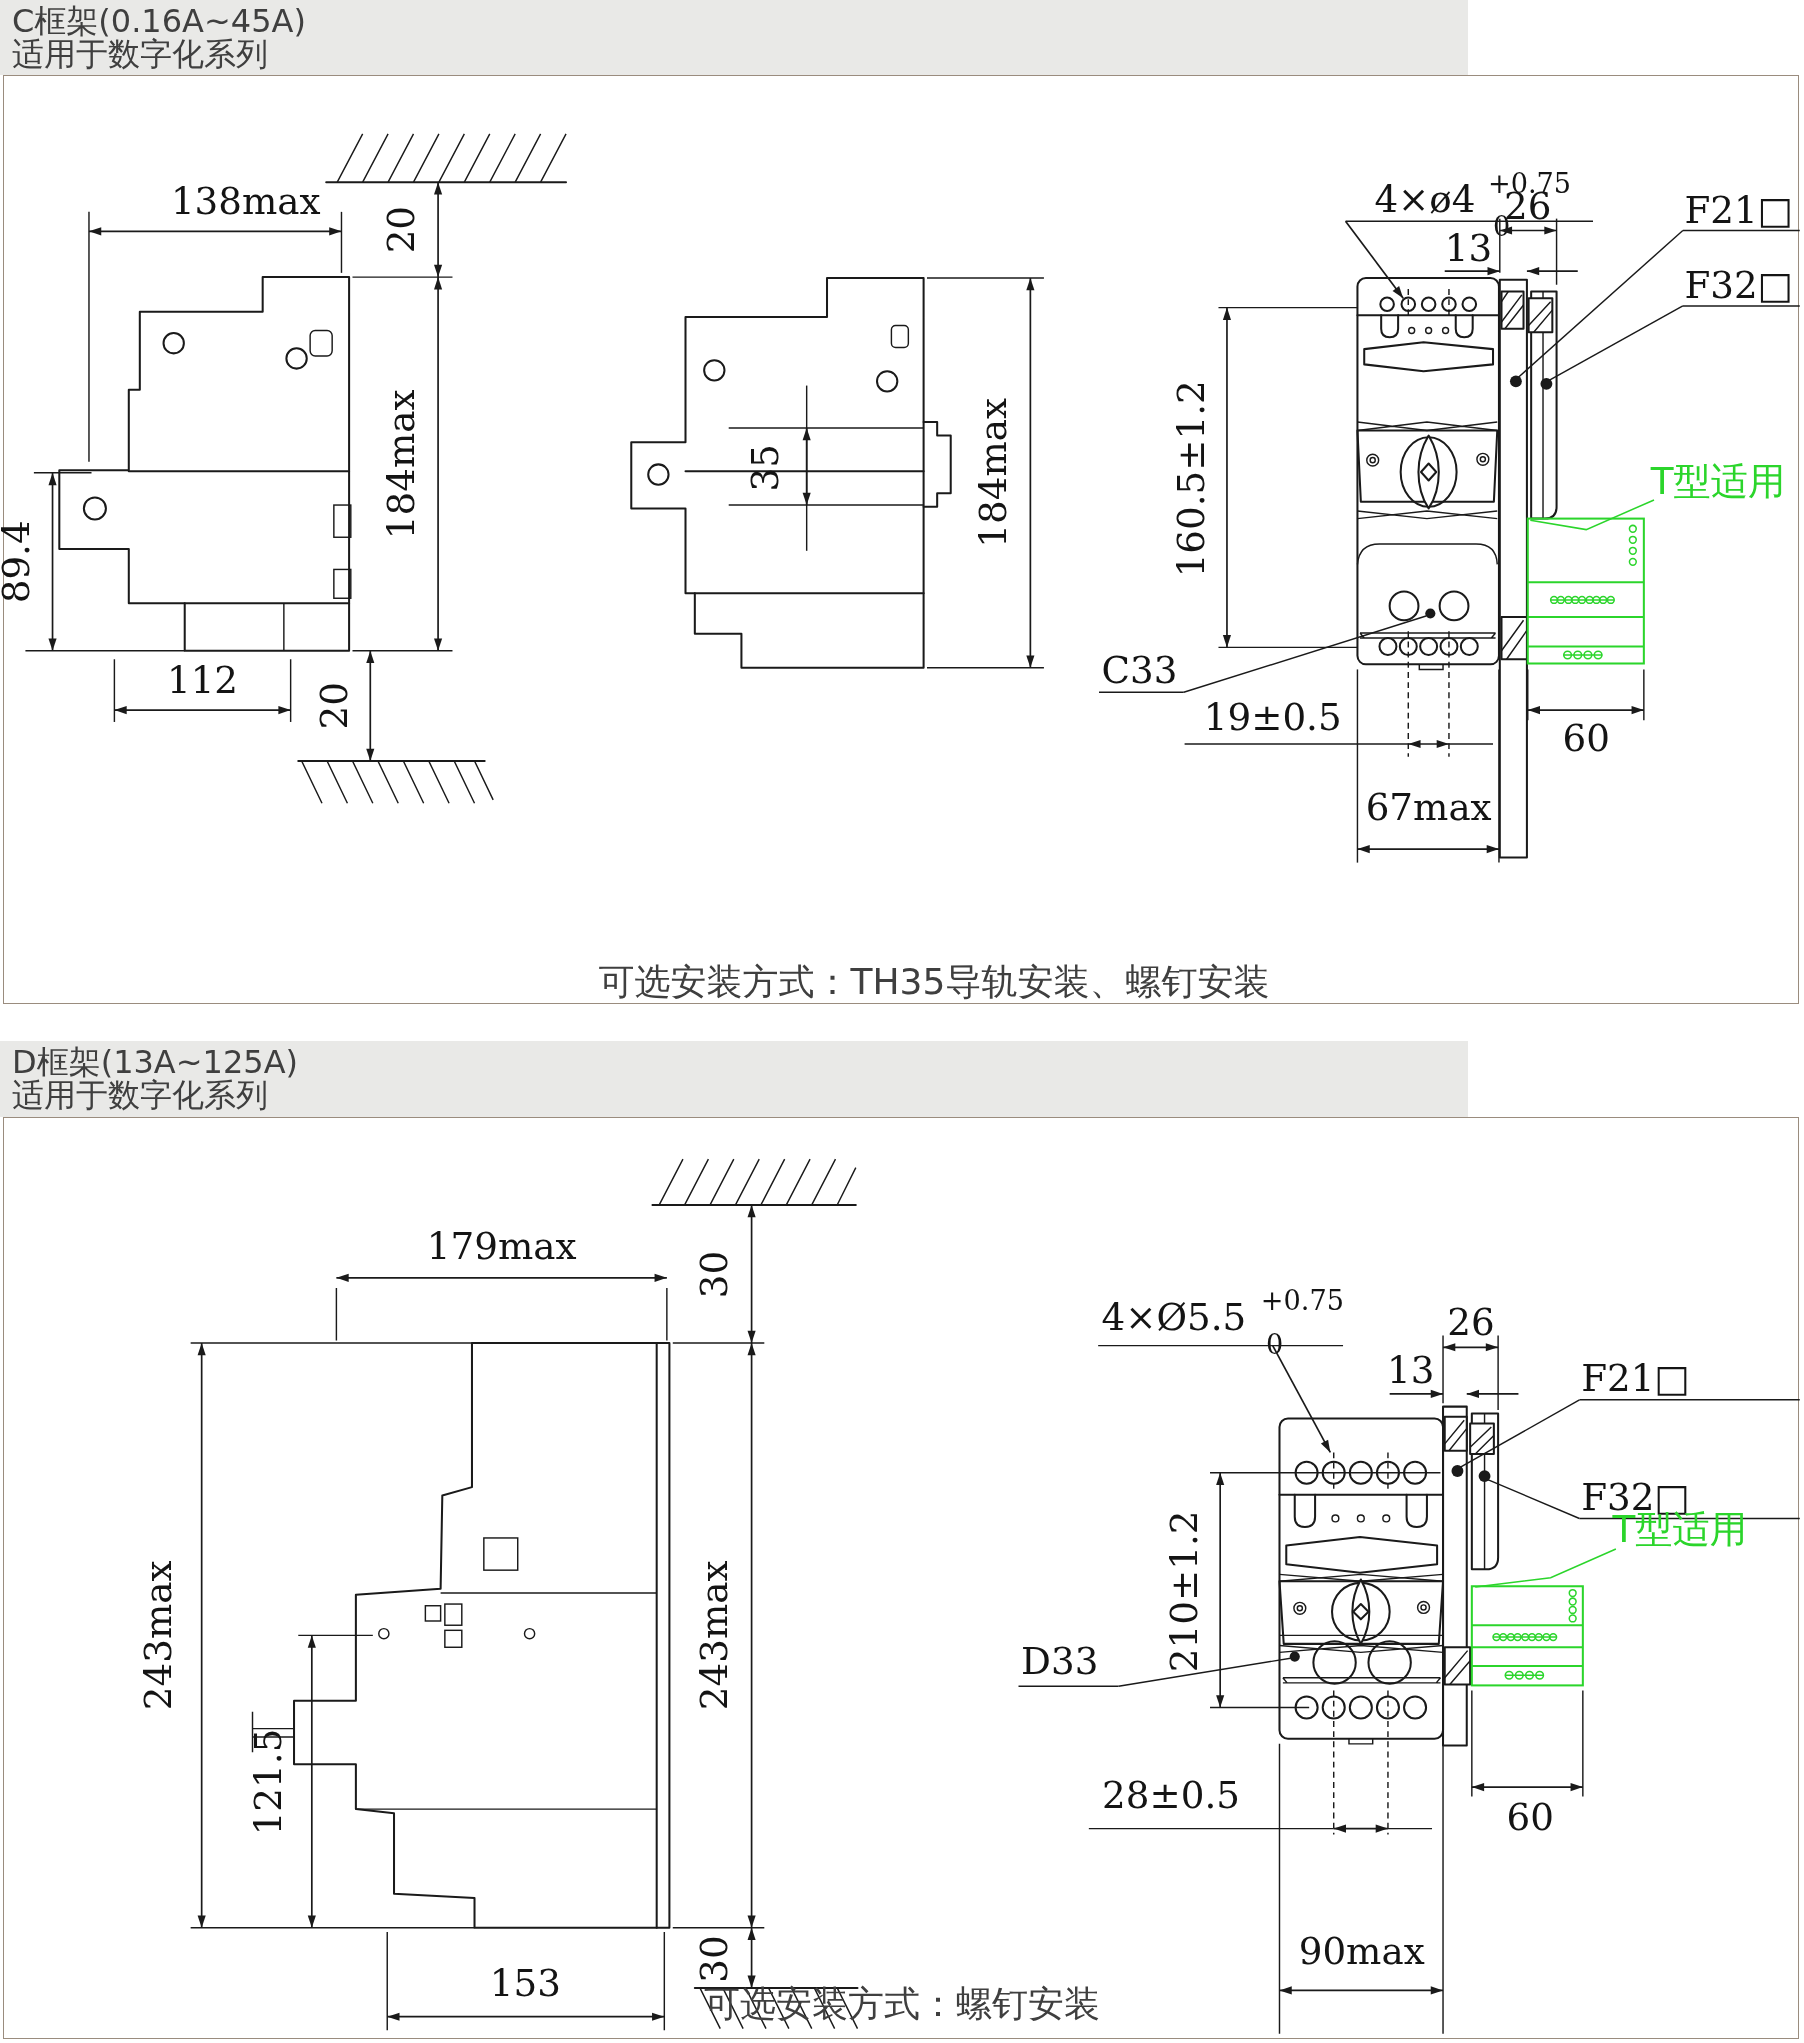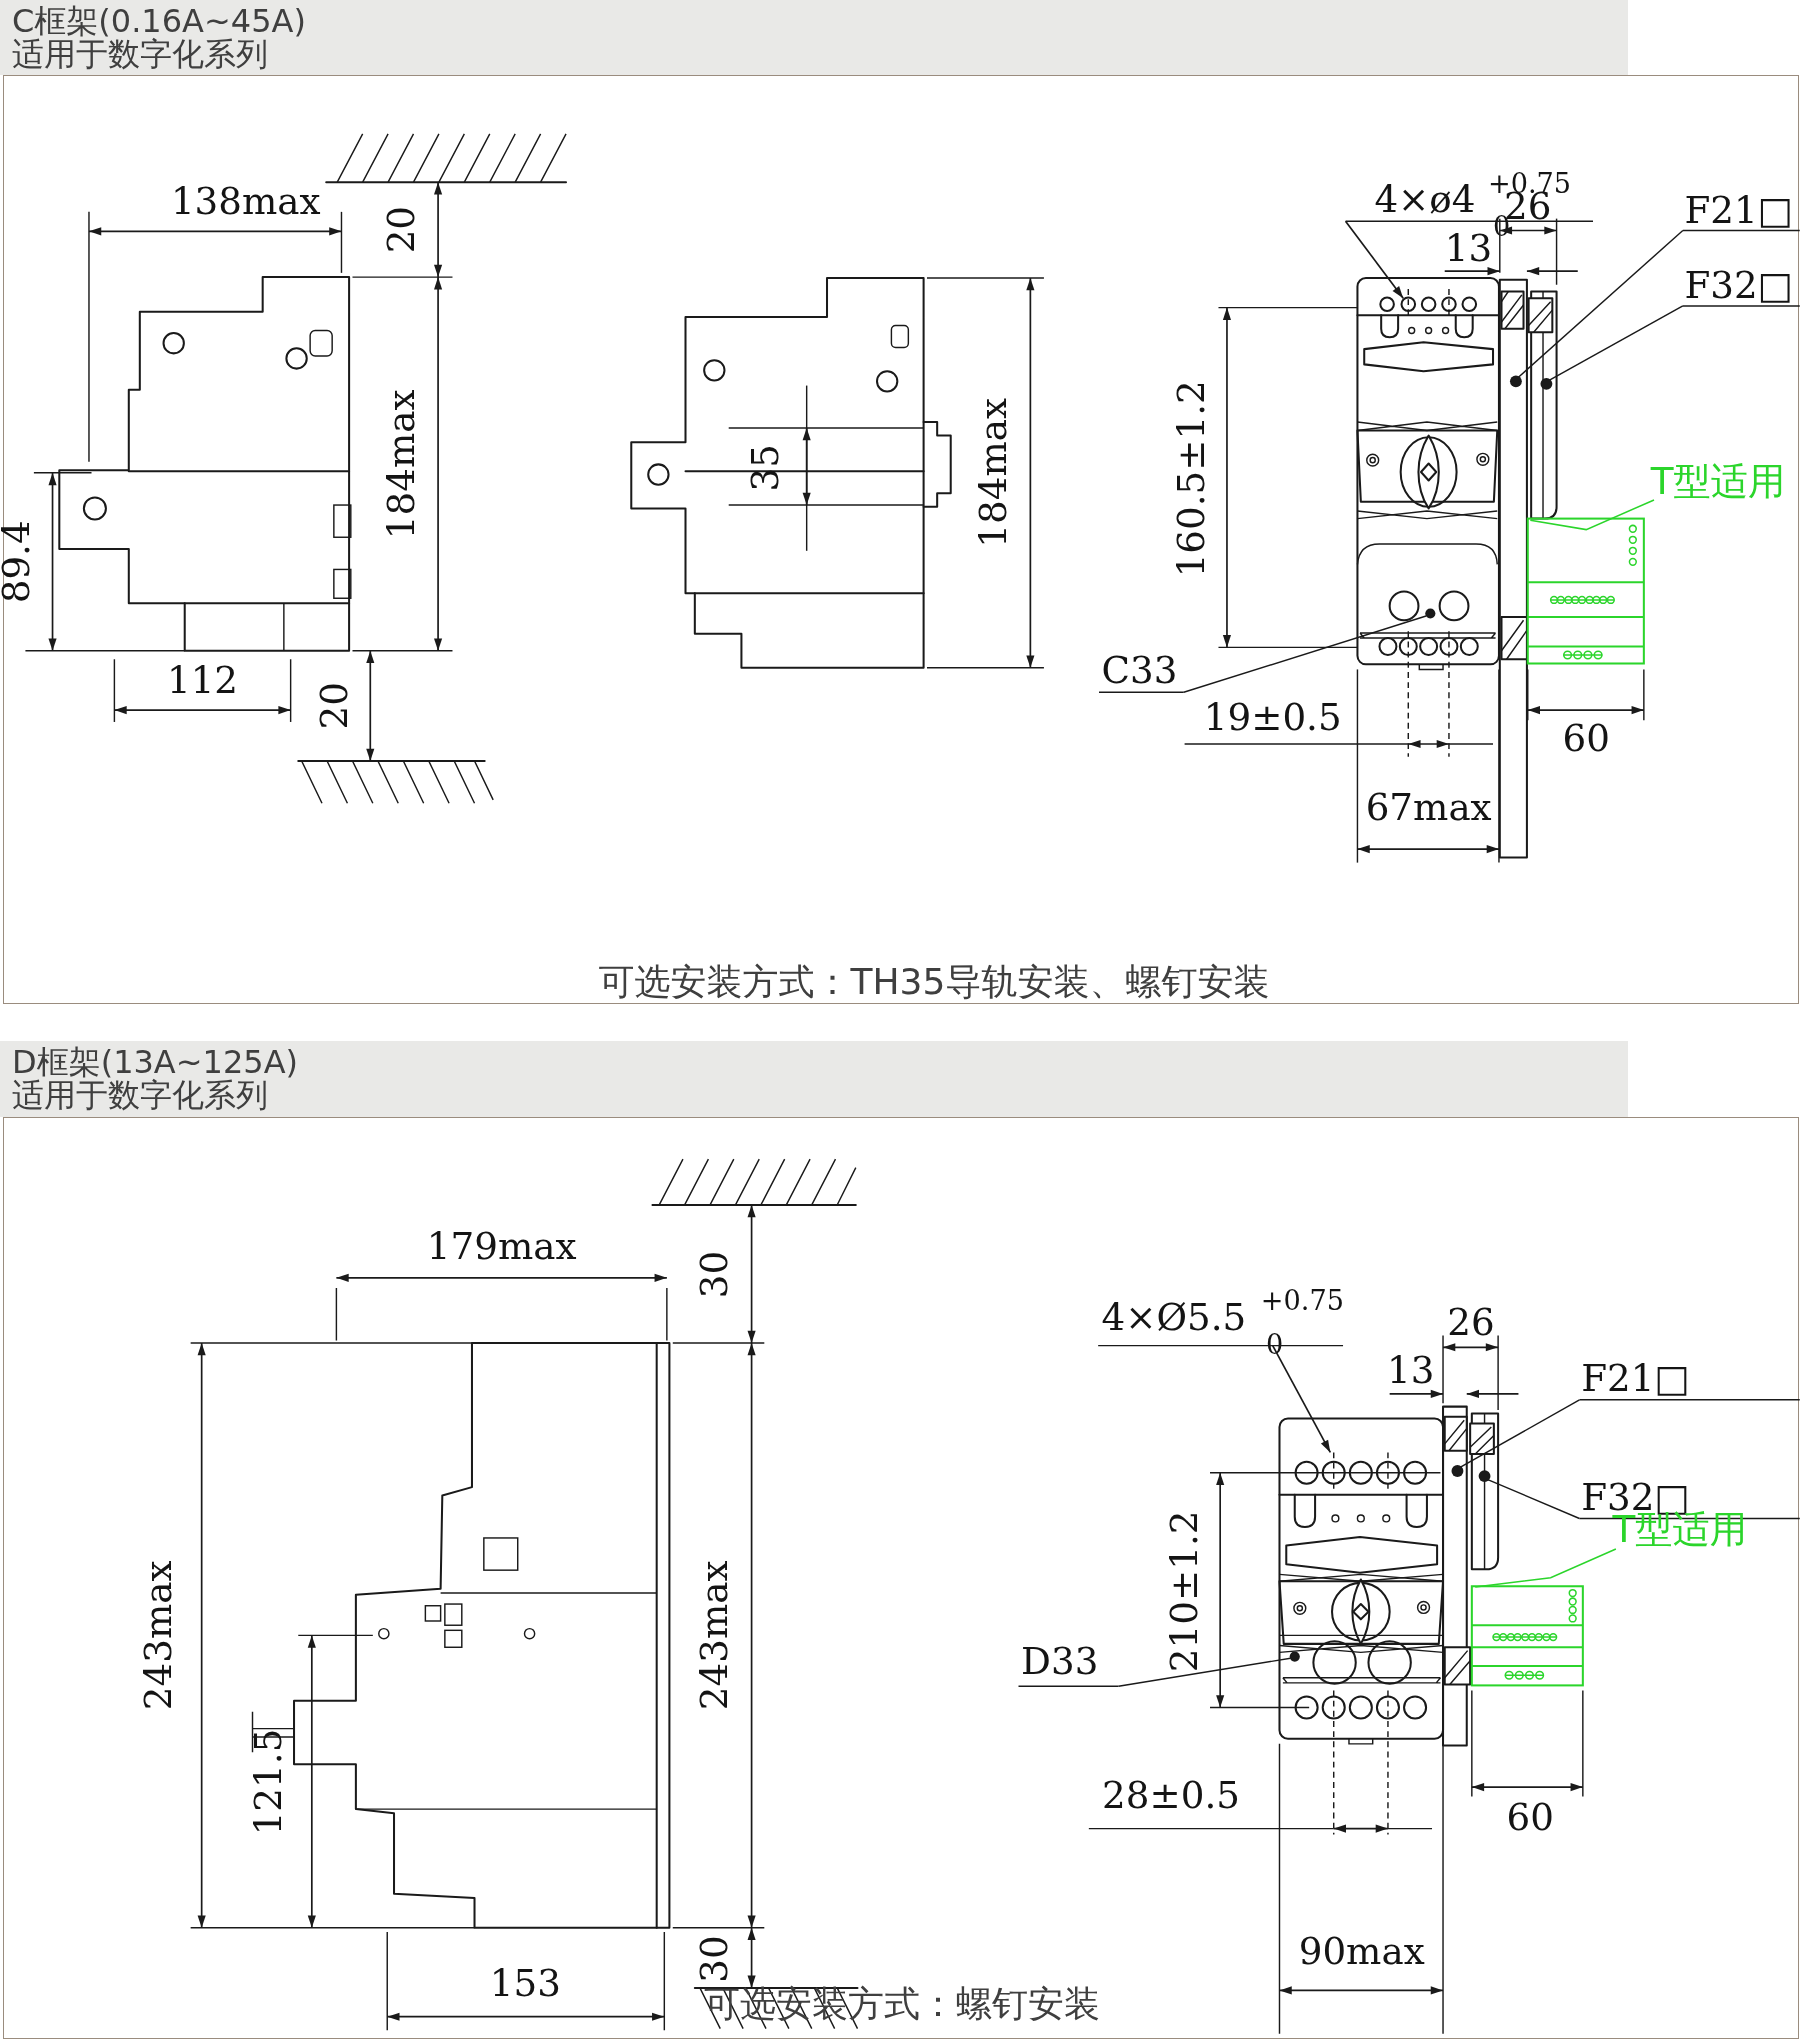--- a/index.html
+++ b/index.html
@@ -1,18 +1,18 @@
 <!DOCTYPE html>
 <html style="font-size:13.6px"><head>
 <meta charset="utf-8">
 <style>
   html,body{margin:0;padding:0;background:#fff;}
   #page{position:relative;width:1804px;height:2043px;background:#fff;overflow:hidden;
         font-family:"DejaVu Sans",sans-serif;}
-  .hdr{position:absolute;left:0;width:1628px;background:#e9e9e7;color:#3f3f3f;}
+  .hdr{position:absolute;left:0;width:1468px;background:#e9e9e7;color:#3f3f3f;}
   .hdr .l1,.hdr .l2{position:absolute;left:12px;font-size:32px;line-height:36px;white-space:nowrap;font-family:"DejaVu Sans",sans-serif;}
   .hdr .l1{top:2.5px;} .hdr .l2{top:36px;}
   .box{position:absolute;left:3.4px;width:1796px;background:#fff;border:1.7px solid #9a8c7e;box-sizing:border-box;}
   .cap{position:absolute;left:0;width:1804px;text-align:center;font-size:36px;color:#3f3f3f;white-space:nowrap;}
   svg.art{position:absolute;left:0;top:0;width:1804px;height:2043px;}
   .ln{stroke:#1a1a1a;stroke-width:2.4;fill:none;stroke-linejoin:round;stroke-linecap:round;}
   .thin{stroke:#1a1a1a;stroke-width:1.7;fill:none;}
   .dash{stroke:#1a1a1a;stroke-width:1.7;fill:none;stroke-dasharray:7 5;}
   .dim{stroke:#1a1a1a;stroke-width:2;fill:none;marker-start:url(#ar);marker-end:url(#ar);}
   .dimE{stroke:#1a1a1a;stroke-width:2;fill:none;marker-end:url(#ar);}

